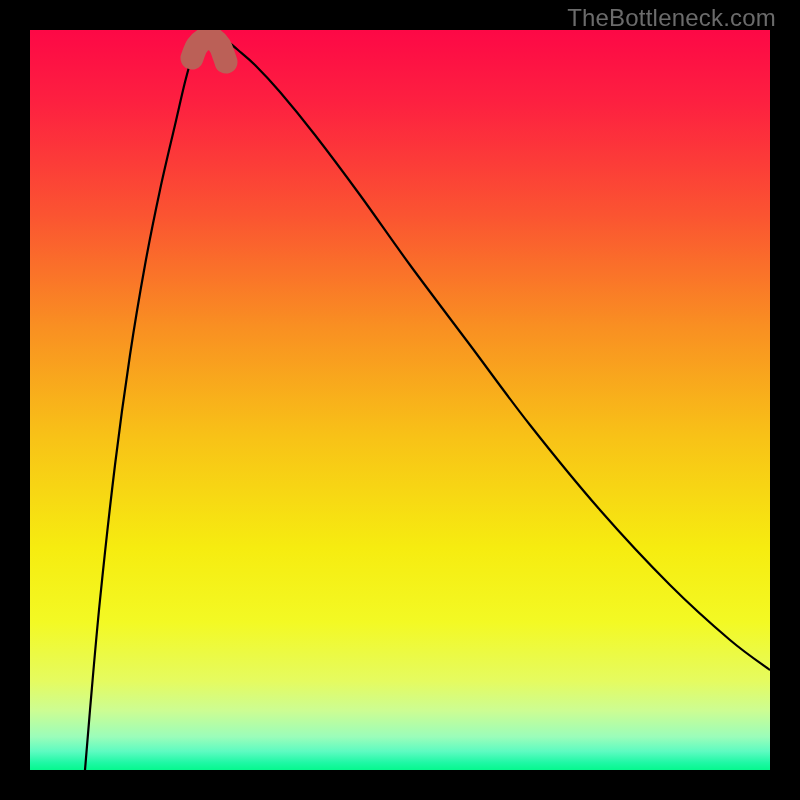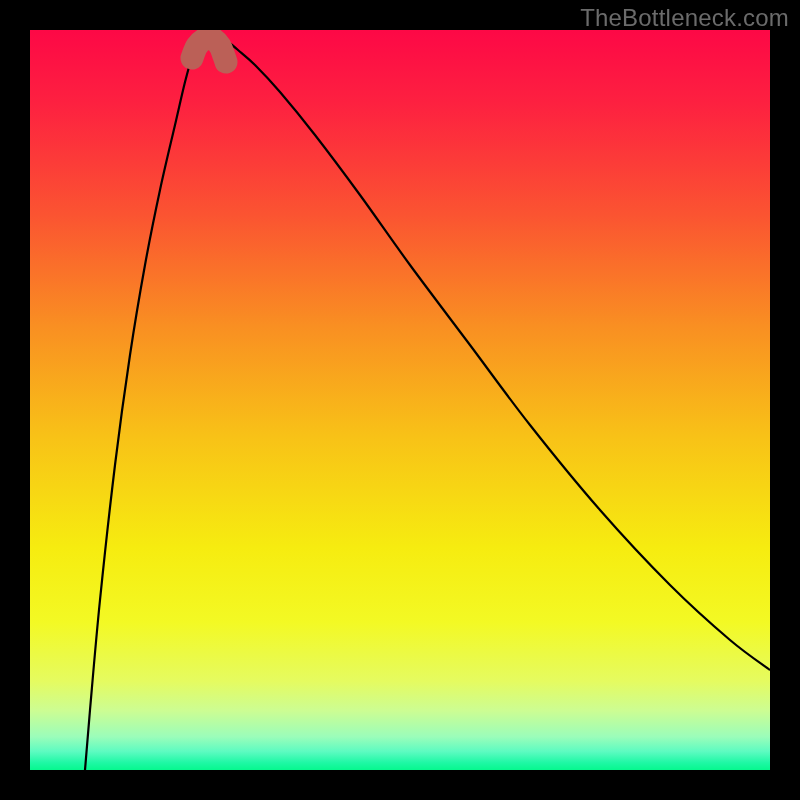--- a/index.html
+++ b/index.html
@@ -24,21 +24,21 @@
     height: 740px;
     overflow: hidden;
   }
   .gradient {
     position: absolute;
     inset: 0;
   }
   .watermark {
     position: absolute;
     top: 4px;
-    right: 11px;
+    right: 24px;
     color: #6b6b6b;
     font-size: 24px;
     font-weight: 400;
     letter-spacing: 0.2px;
   }
   svg.curve {
     position: absolute;
     inset: 0;
     width: 100%;
     height: 100%;

